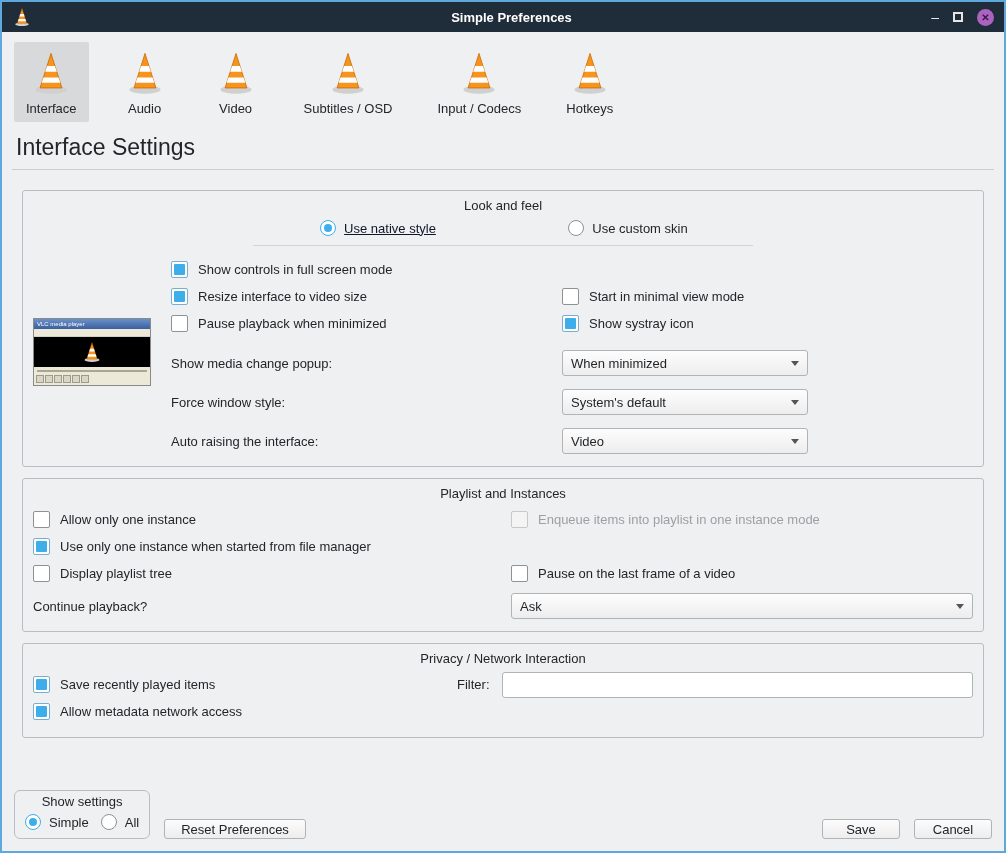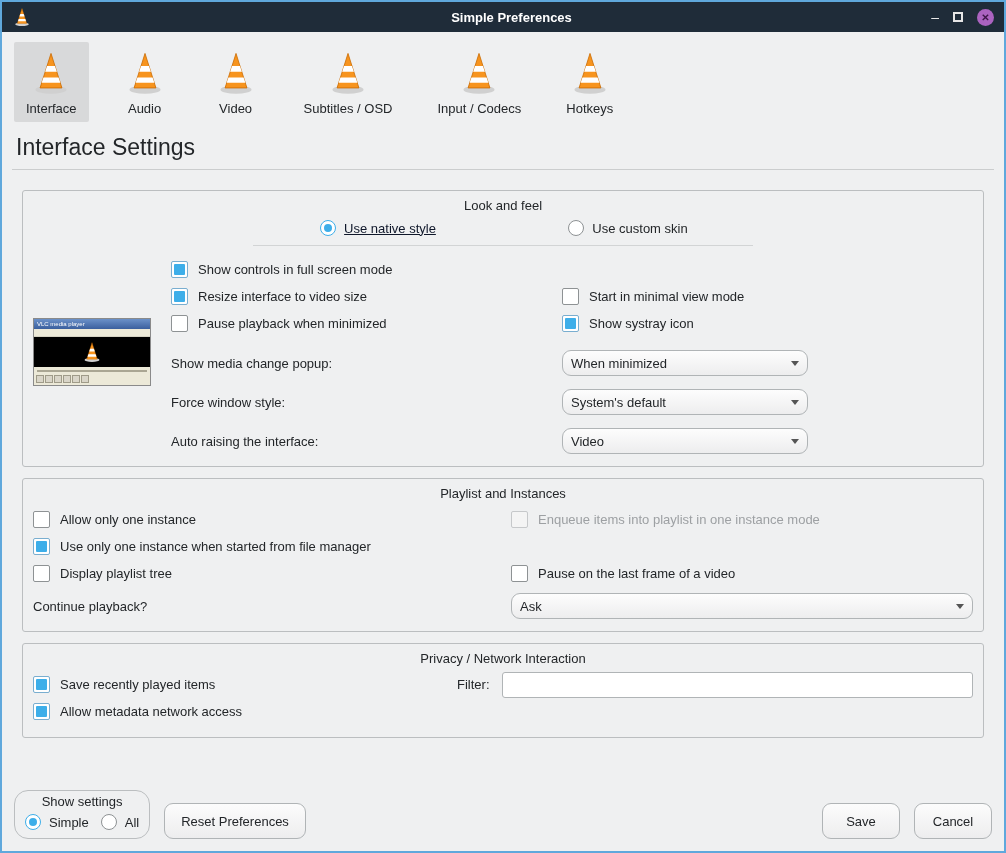--- a/index.html
+++ b/index.html
@@ -48,27 +48,27 @@
 
   .rad { display:flex; align-items:center; gap:8px; font-size:13px; color:#232629; }
   .rb { width:16px; height:16px; border:1px solid #8e9294; border-radius:50%; background:#fff;
         position:relative; flex:none; }
   .rb.on { border-color:#3daee9; }
   .rb.on::after { content:''; position:absolute; inset:3px; border-radius:50%; background:#3daee9; }
   .link-label { color:#0f172a; text-decoration:underline; }
 
   
   .dd { height:26px; display:flex; align-items:center; padding:0 8px;
-        background:linear-gradient(#fdfdfd,#ededee); border:1px solid #b0b4b6; border-radius:9px;
+        background:linear-gradient(#fdfdfd,#ededee); border:1px solid #b0b4b6; border-radius:3px;
         font-size:13px; color:#232629; }
   .dd .dd-value { flex:1; }
   .caret { width:0; height:0; border-left:4px solid transparent; border-right:4px solid transparent;
            border-top:5px solid #555; margin-left:8px; flex:none; }
-  .btn { height:36px; padding:0 16px; background:linear-gradient(#fcfcfc,#ededee);
-         border:1px solid #b0b4b6; border-radius:9px; font-size:13px; color:#232629;
+  .btn { height:20px; padding:0 16px; background:linear-gradient(#fcfcfc,#ededee);
+         border:1px solid #b0b4b6; border-radius:3px; font-size:13px; color:#232629;
          display:inline-flex; align-items:center; justify-content:center; font-family:inherit; }
   .ti { height:26px; background:#fff; border:1px solid #b0b4b6; border-radius:3px; padding:0 6px;
         font-size:13px; font-family:inherit; }
 
   
   .radio-row { width:500px; margin:2px auto 0; display:flex; padding-bottom:9px;
                border-bottom:1px solid #d2d4d5; }
   .radio-row .half { flex:1; display:flex; justify-content:center; }
   .lf-body { display:flex; padding-top:10px; }
   .thumb-col { width:138px; flex:none; }
@@ -94,21 +94,21 @@
   .pl-dd-row { display:grid; grid-template-columns:478px 1fr; align-items:center; margin-top:6px;
                font-size:13px; color:#232629; }
 
   
   .pv-grid { display:grid; grid-template-columns:424px 1fr; align-items:center; }
   .filter-row { display:flex; align-items:center; gap:12px; font-size:13px; color:#232629; }
   .filter-row .ti { flex:1; }
 
   
   .footer { margin-top:auto; display:flex; align-items:flex-end; padding:0 12px 12px; gap:14px; }
-  .show-settings { border:1px solid #bbbec0; border-radius:14px; padding:3px 10px 8px; background:#eff0f1; }
+  .show-settings { border:1px solid #bbbec0; border-radius:6px; padding:3px 10px 8px; background:#eff0f1; }
   .show-settings .ss-title { font-size:13px; color:#232629; text-align:center; padding-bottom:5px; }
   .ss-radios { display:flex; gap:12px; }
   .footer-spacer { flex:1; }
   .footer .btn { min-width:78px; }
 
   .cone svg { width:100%; height:100%; display:block; }
 </style>
 </head>
 <body>
 

